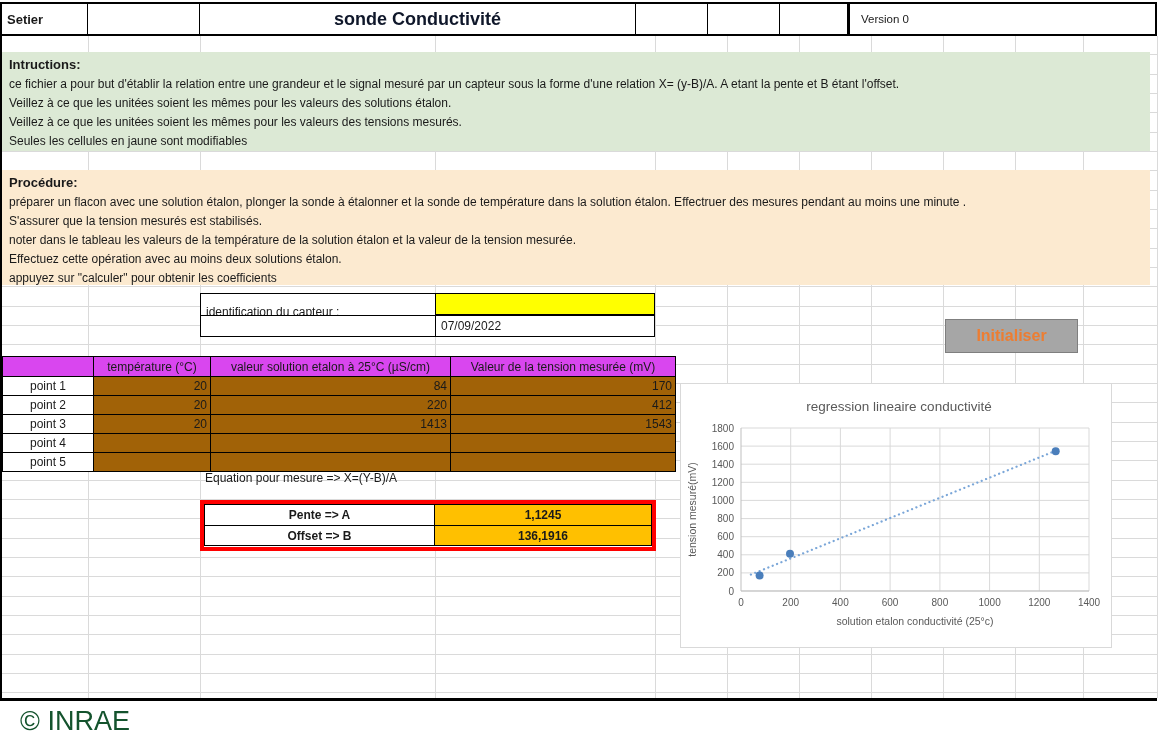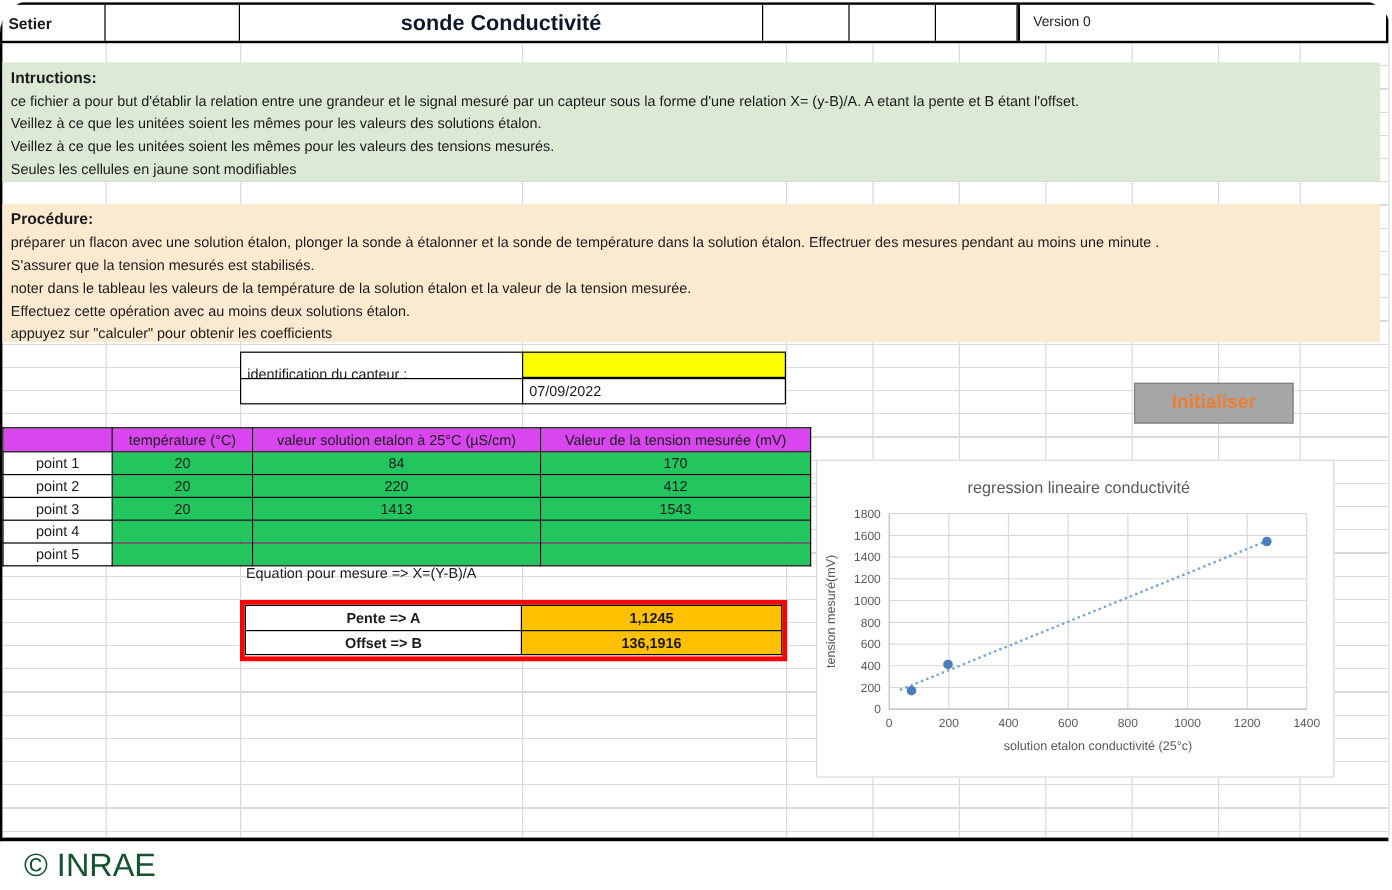--- a/index.html
+++ b/index.html
@@ -1,18 +1,18 @@
 <!DOCTYPE html>
 <html><head>
 <meta charset="utf-8">
 <style>
   html,body{margin:0;padding:0;background:#ffffff;}
   .canvas{
     position:relative;width:1160px;height:742px;background:#ffffff;
-    font-family:"Liberation Sans",sans-serif;color:#1a1a1a;overflow:hidden;border-radius:28px;
+    font-family:"Liberation Sans",sans-serif;color:#1a1a1a;overflow:hidden;
   }
   .abs{position:absolute;box-sizing:border-box;}
   
   .rowgrid{
     left:2px;top:36px;width:1155px;height:662px;
     background:repeating-linear-gradient(to bottom,transparent 0,transparent 18.33px,#dadada 18.33px,#dadada 19.33px);
   }
   .vline{position:absolute;top:36px;height:662px;width:1px;background:#dadada;}
   .sheet-left-border{left:0;top:2px;width:2px;height:699px;background:#000;}
   .sheet-bottom-border{left:0;top:698px;width:1157px;height:3px;background:#000;}
@@ -33,21 +33,21 @@
   .yellow{background:#ffff00;}
   
   .init-btn{
     left:945px;top:319px;width:133px;height:34px;background:#a6a6a6;border:1px solid #7f7f7f;
     color:#ed7d31;font-weight:bold;font-size:16px;display:flex;align-items:center;justify-content:center;cursor:pointer;
   }
   
   table.cal{position:absolute;left:2px;top:356px;border-collapse:collapse;table-layout:fixed;}
   table.cal td{border:1px solid #000;font-size:12px;text-align:center;height:18px;padding:0 3px;overflow:hidden;white-space:nowrap;background:#fff;}
   table.cal tr.hd td{height:19px;background:#d946ef;}
-  table.cal td.y{background:#22c55e;}
+  table.cal td.y{background:#a16207;text-align:right;}
   
   .equation{left:205px;top:471px;font-size:12px;}
   .coef-box{left:200px;top:500px;width:456px;height:51px;border:4px solid #ff0000;background:#fff;}
   .coef-row{display:flex;height:21px;}
   .coef-label{box-sizing:border-box;width:231px;border:1px solid #000;border-bottom:none;display:flex;align-items:center;justify-content:center;font-size:12px;font-weight:bold;background:#fff;}
   .coef-value{box-sizing:border-box;flex:1;border:1px solid #000;border-bottom:none;border-left:none;display:flex;align-items:center;justify-content:center;font-size:12px;font-weight:bold;background:#ffc000;}
   .coef-row:last-child .coef-label,.coef-row:last-child .coef-value{border-bottom:1px solid #000;}
   
   .chart-box{left:680px;top:383px;width:432px;height:265px;background:#fff;border:1px solid #d9d9d9;}
   #chart-svg text{font-family:"Liberation Sans",sans-serif;}

